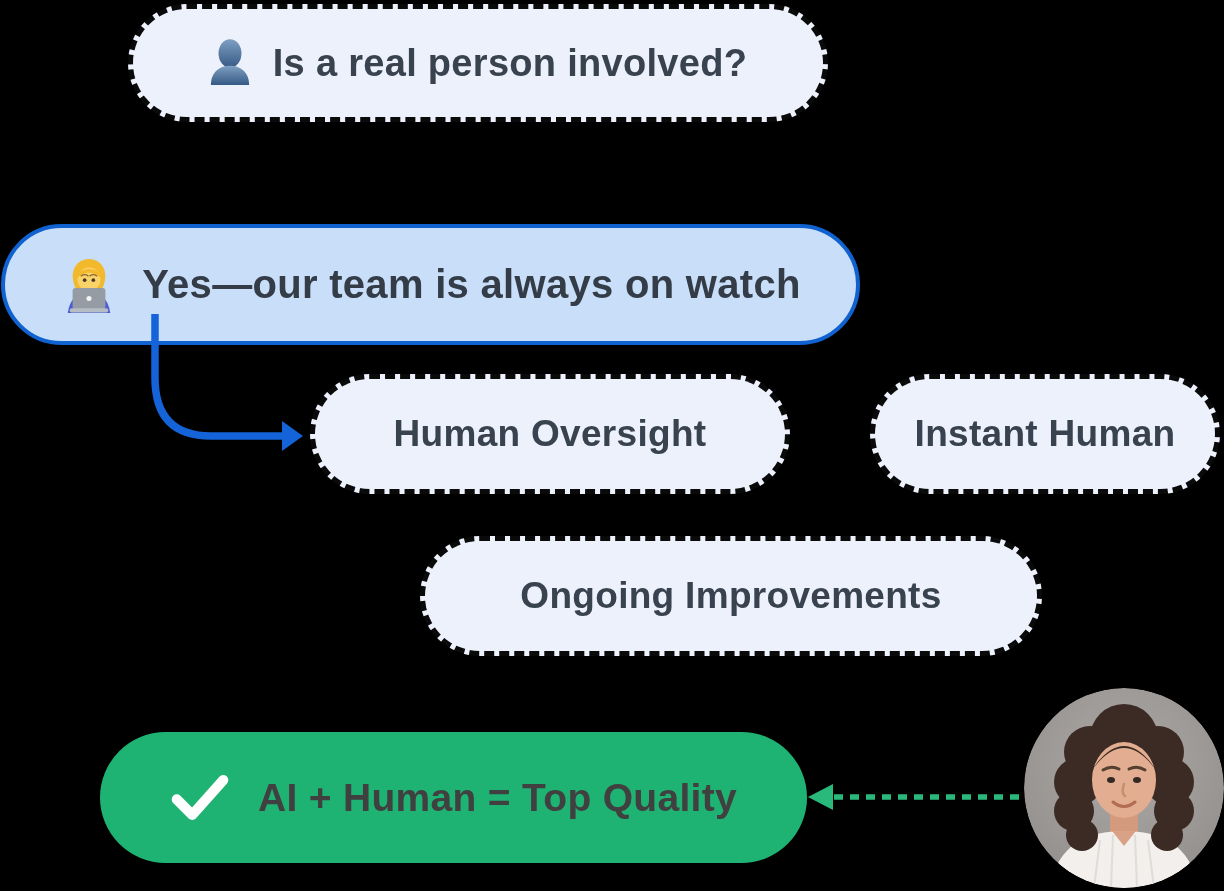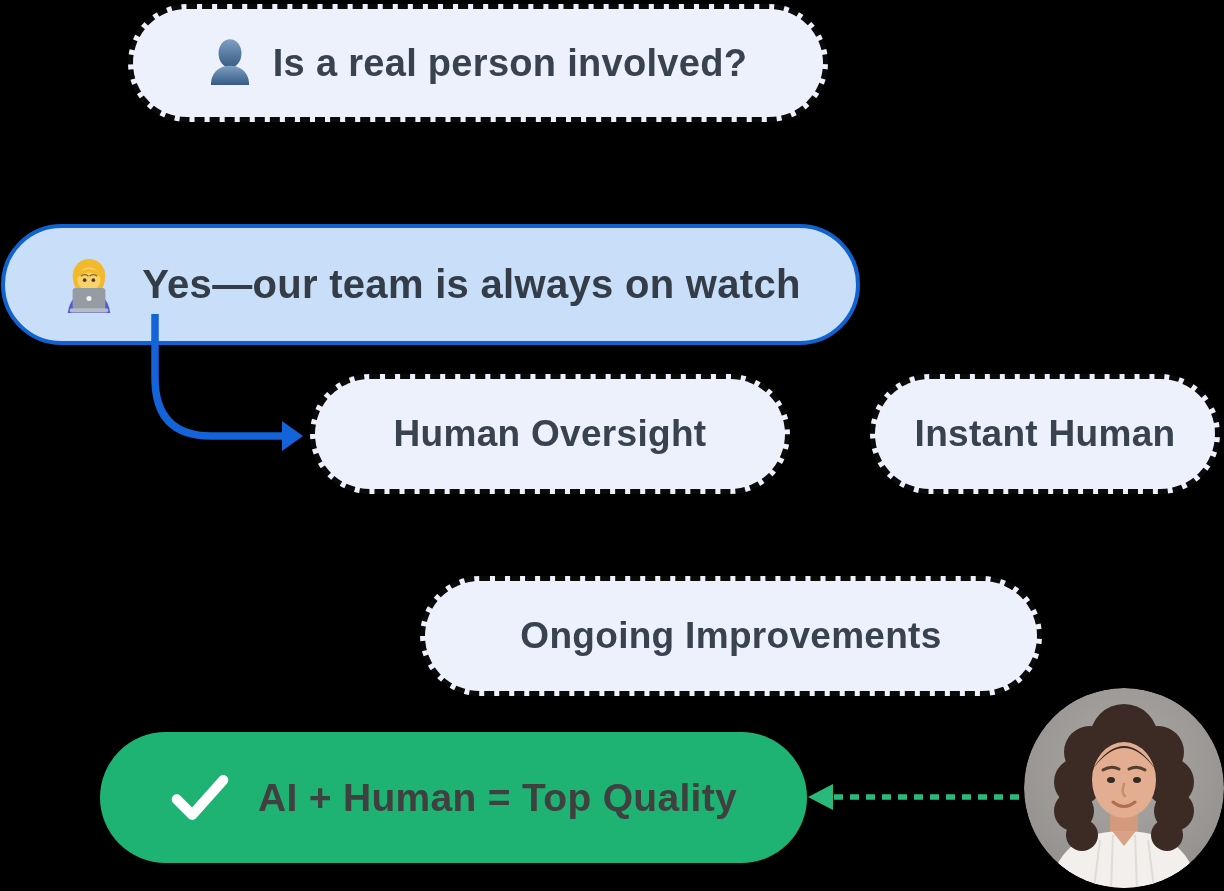--- a/index.html
+++ b/index.html
@@ -31,21 +31,21 @@
   }
   .q-pill{left:128px;top:4px;width:700px;height:118px;font-size:38px;gap:22px;}
   .a-pill{
     left:1px;top:196px;width:859px;height:121px;
     background:#c9def9;border:4px solid #1062d0;
     color:#333c47;font-size:40px;gap:24px;margin-top:28px;
   }
   .tag{font-size:37px;}
   .tag-1{left:310px;top:374px;width:480px;height:120px;}
   .tag-2{left:870px;top:374px;width:350px;height:120px;}
-  .tag-3{left:420px;top:576px;width:622px;height:120px;}
+  .tag-3{left:420px;top:536px;width:622px;height:120px;}
   .r-pill{
     left:100px;top:732px;width:707px;height:131px;
     background:#1fb373;color:#404040;font-size:39px;gap:28px;
   }
   .icon{display:flex;align-items:center;justify-content:center;flex:0 0 auto;}
   .arrow-blue{position:absolute;left:105px;top:312px;}
   .arrow-green{position:absolute;left:798px;top:778px;}
   .avatar{
     position:absolute;left:1024px;top:688px;width:200px;height:200px;
     border-radius:50%;overflow:hidden;

